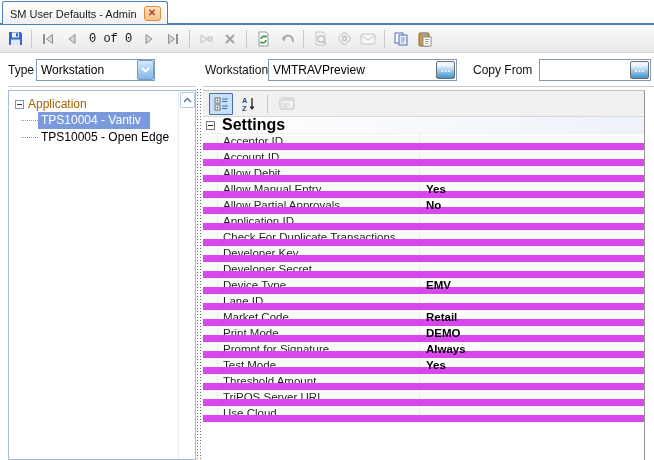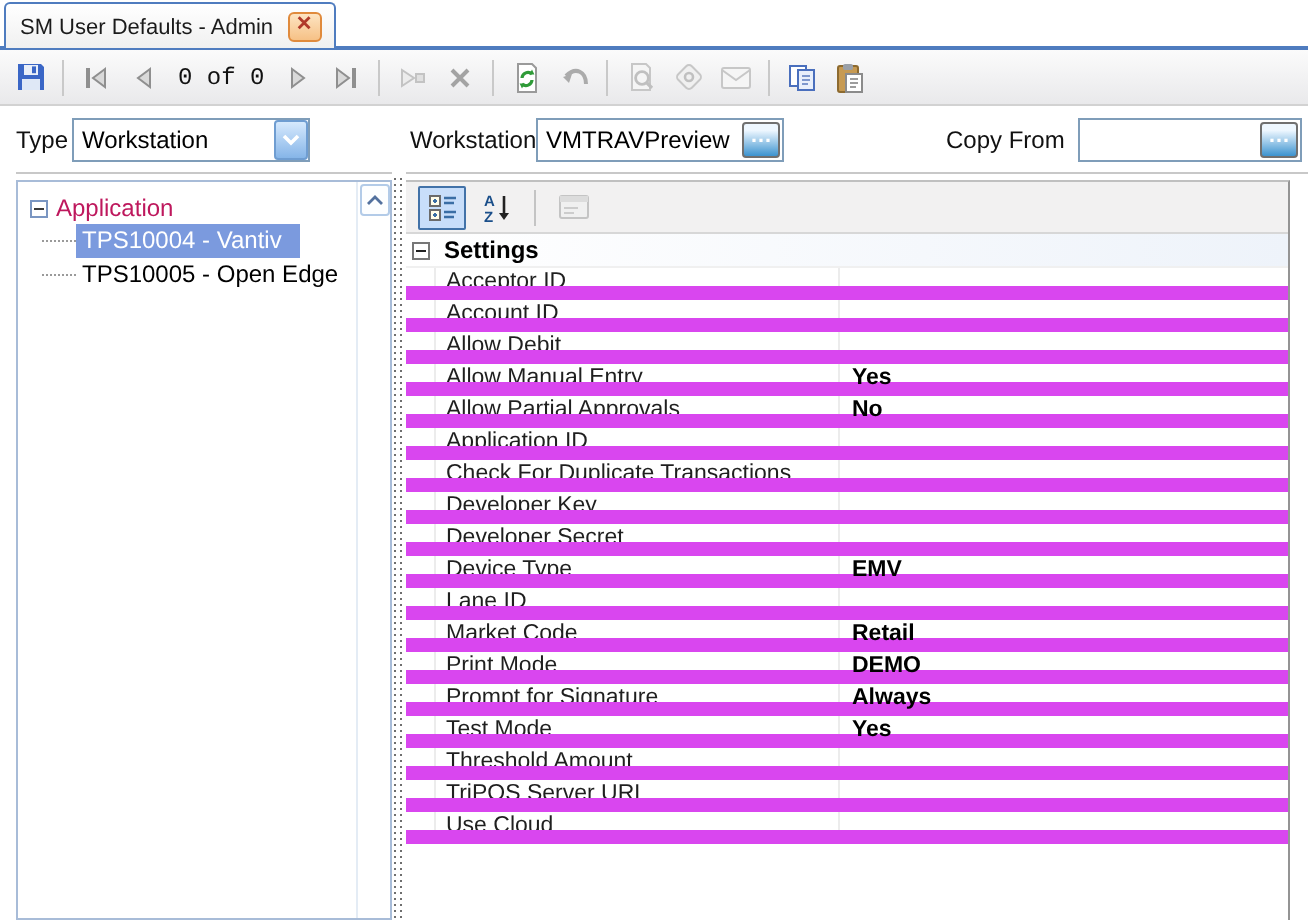--- a/index.html
+++ b/index.html
@@ -43,21 +43,21 @@
                   font-size:11px; line-height:6px; padding-bottom:5px; }
   .hsep-left  { position:absolute; left:8px;  top:86px; width:188px; height:1px; background:#c8c8c8; }
   .hsep-right { position:absolute; left:203px; top:86px; width:451px; height:1px; background:#c8c8c8; }
 
   
   .tree { position:absolute; left:8px; top:90px; width:188px; height:370px; background:#fff;
           border:1px solid #a8bcd8; }
   .tree-row { position:absolute; left:0; height:16px; display:flex; align-items:center; }
   .expand-box { width:9px; height:9px; border:1px solid #7a96c2; background:#fff; position:relative; flex:none; }
   .expand-box::after { content:""; position:absolute; left:1px; right:1px; top:3px; height:1px; background:#3a3a3a; }
-  .tree-root-label { margin-left:4px; font-size:12px; color:#be185d; }
+  .tree-root-label { margin-left:4px; font-size:12px; color:#a16207; }
   .dotline { border-top:1px dotted #9a9a9a; height:0; flex:none; }
   .tree-item-label { font-size:12px; padding:1px 5px 2px 3px; white-space:nowrap; }
   .tree-item-label.selected { background:#7b9ade; color:#fff; width:112px; }
   .tree-scroll { position:absolute; right:0; top:0; width:17px; height:368px; background:#fff; border-left:1px solid #e4ecf5; }
   .scroll-up { position:absolute; left:1px; top:1px; width:15px; height:16px; border:1px solid #b3cbe8; border-radius:2px;
                background:#fdfeff; display:flex; align-items:center; justify-content:center; }
 
   
   .splitter { position:absolute; left:196px; top:88px; width:7px; height:372px; background:#fff;
               background-image:radial-gradient(circle, #6e6e6e 32%, transparent 33%);
@@ -69,21 +69,21 @@
   .pgrid-toolbar { position:absolute; left:0; top:0; width:100%; height:26px; background:#f2f1f1;
                    border-bottom:1px solid #d7d7d7; display:flex; align-items:center; padding-left:6px; gap:3px; }
   .pgbtn { width:24px; height:22px; display:flex; align-items:center; justify-content:center; border-radius:1px; }
   .pgbtn.toggled { background:#c8defa; border:1px solid #4272a8; }
   .pgsep { width:1px; height:18px; background:#c4c4c4; margin:0 4px; }
   .pg-body { position:absolute; left:0; top:26px; right:0; bottom:0; overflow:hidden; }
   .cat-row { position:relative; height:17px; background:linear-gradient(90deg,#ffffff,#eef3fa);
              display:flex; align-items:center; border-bottom:1px solid #f0f0f0; }
   .cat-box { width:9px; height:9px; border:1px solid #777; background:#fff; margin-left:3px; position:relative; flex:none; }
   .cat-box::after { content:""; position:absolute; left:1px; right:1px; top:3px; height:1px; background:#222; }
-  .cat-label { margin-left:7px; font-weight:bold; font-size:12px; color:#000; }
+  .cat-label { margin-left:7px; font-weight:bold; font-size:16px; color:#000; }
   .prow { position:relative; height:16px; border-bottom:7px solid #d946ef; background:#fff; }
   .prow.hl { background:#eef4fb; }
   .row-gutter { position:absolute; left:0; top:0; width:15px; height:100%; border-right:1px solid #ececec; }
   .pname { position:absolute; left:16px; top:0; width:201px; height:100%; padding:1px 2px 0 4px;
            border-right:1px solid #ececec; color:#1f1f1f; font-size:11.5px; white-space:nowrap; overflow:hidden; }
   .pvalue { position:absolute; left:218px; top:0; right:0; height:100%; padding:1px 2px 0 5px;
             font-weight:bold; color:#000; font-size:11.5px; white-space:nowrap; }
 </style>
 </head>
 <body>
@@ -201,21 +201,21 @@
     <span class="flabel" style="left:8px;">Type</span>
     <div class="combo">
       <span class="combo-text">Workstation</span>
       <span class="combo-arrow">
         <svg width="9" height="6" viewBox="0 0 9 6">
             <path d="M1 1l3.5 3.5L8 1" fill="none" stroke="#fff" stroke-width="1.8"></path>
           </svg>
       </span>
     </div>
     <span class="flabel" style="left:205px;">Workstation</span>
-    <div class="tfield" style="left:268px; width:124px;text-align:right;">
+    <div class="tfield" style="left:268px; width:189px;text-align:right;">
       <span class="tval">VMTRAVPreview</span>
       <span class="ellipsis-btn">…</span>
     </div>
     <span class="flabel" style="left:473px;">Copy From</span>
     <div class="tfield" style="left:539px; width:112px;">
       <span class="tval"></span>
       <span class="ellipsis-btn">…</span>
     </div>
   </div>
   <div class="hsep-left"></div>

